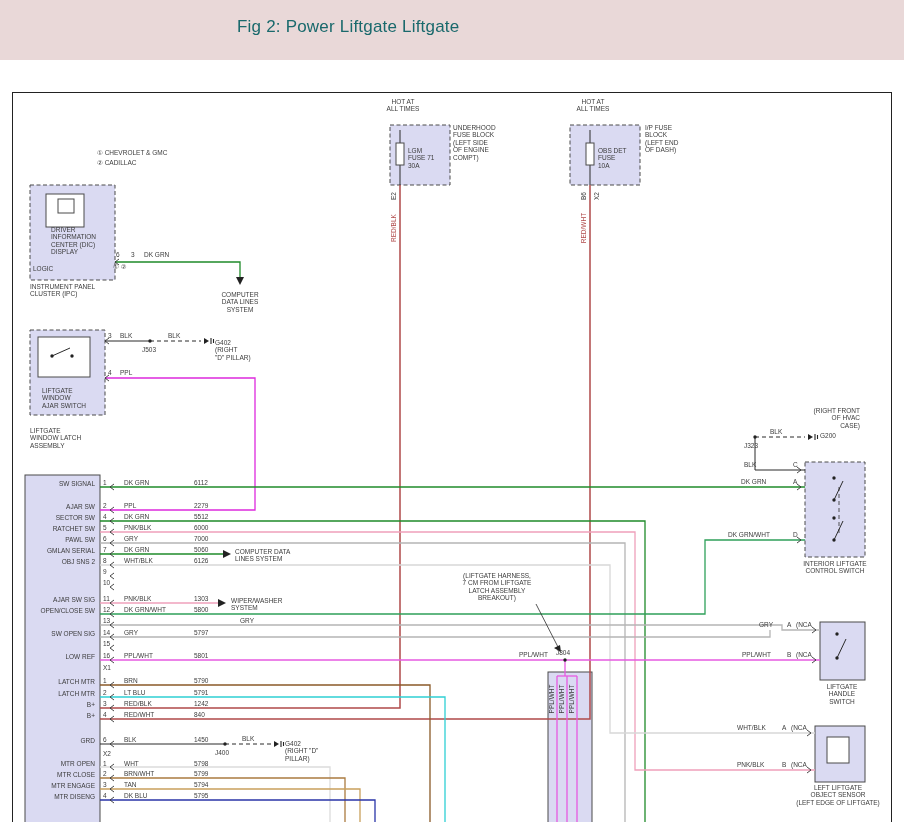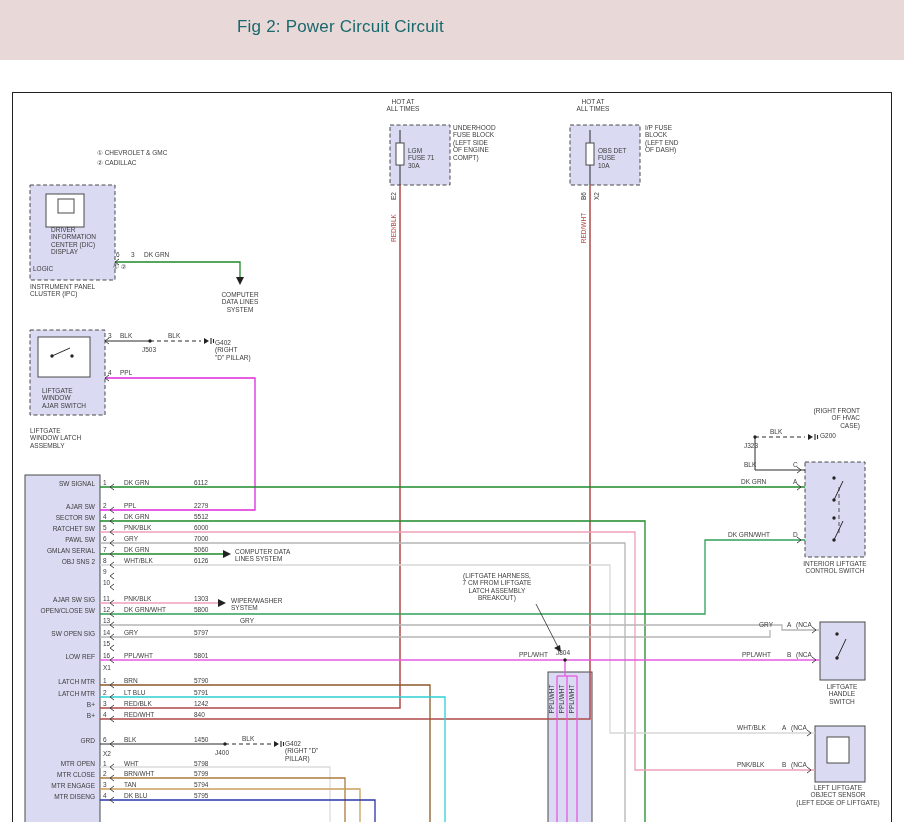--- a/index.html
+++ b/index.html
@@ -13,21 +13,21 @@
   #labels{position:absolute;left:0;top:0;width:904px;height:822px;}
   .lbl{position:absolute;font-size:6.5px;line-height:1.15;color:#3b3b3b;
        white-space:pre-line;}
   .lbl.rot{transform:translate(-50%,-50%) rotate(-90deg);white-space:nowrap;}
 </style>
 </head>
 <body>
 
 <div class="page">
   <div class="header">
-    <div class="title">Fig 2: Power Circuit Circuit</div>
+    <div class="title">Fig 2: Power Liftgate Liftgate</div>
   </div>
   <div class="diagram-border"></div>
   <svg class="layer" viewBox="0 0 904 822">
       <rect x="30" y="185" width="85" height="95" fill="#dadaf2" stroke="#4a4a4a" stroke-width="1" stroke-dasharray="4,2.5"></rect>
       <rect x="46" y="194" width="38" height="33" fill="#ffffff" stroke="#4a4a4a" stroke-width="1" stroke-dasharray="none"></rect>
       <rect x="30" y="330" width="75" height="85" fill="#dadaf2" stroke="#4a4a4a" stroke-width="1" stroke-dasharray="4,2.5"></rect>
       <rect x="38" y="337" width="52" height="40" fill="#ffffff" stroke="#4a4a4a" stroke-width="1" stroke-dasharray="none"></rect>
       <rect x="390" y="125" width="60" height="60" fill="#dadaf2" stroke="#4a4a4a" stroke-width="1" stroke-dasharray="4,2.5"></rect>
       <rect x="570" y="125" width="70" height="60" fill="#dadaf2" stroke="#4a4a4a" stroke-width="1" stroke-dasharray="4,2.5"></rect>
       <rect x="25" y="475" width="75" height="352" fill="#dadaf2" stroke="#4a4a4a" stroke-width="1" stroke-dasharray="none"></rect>

